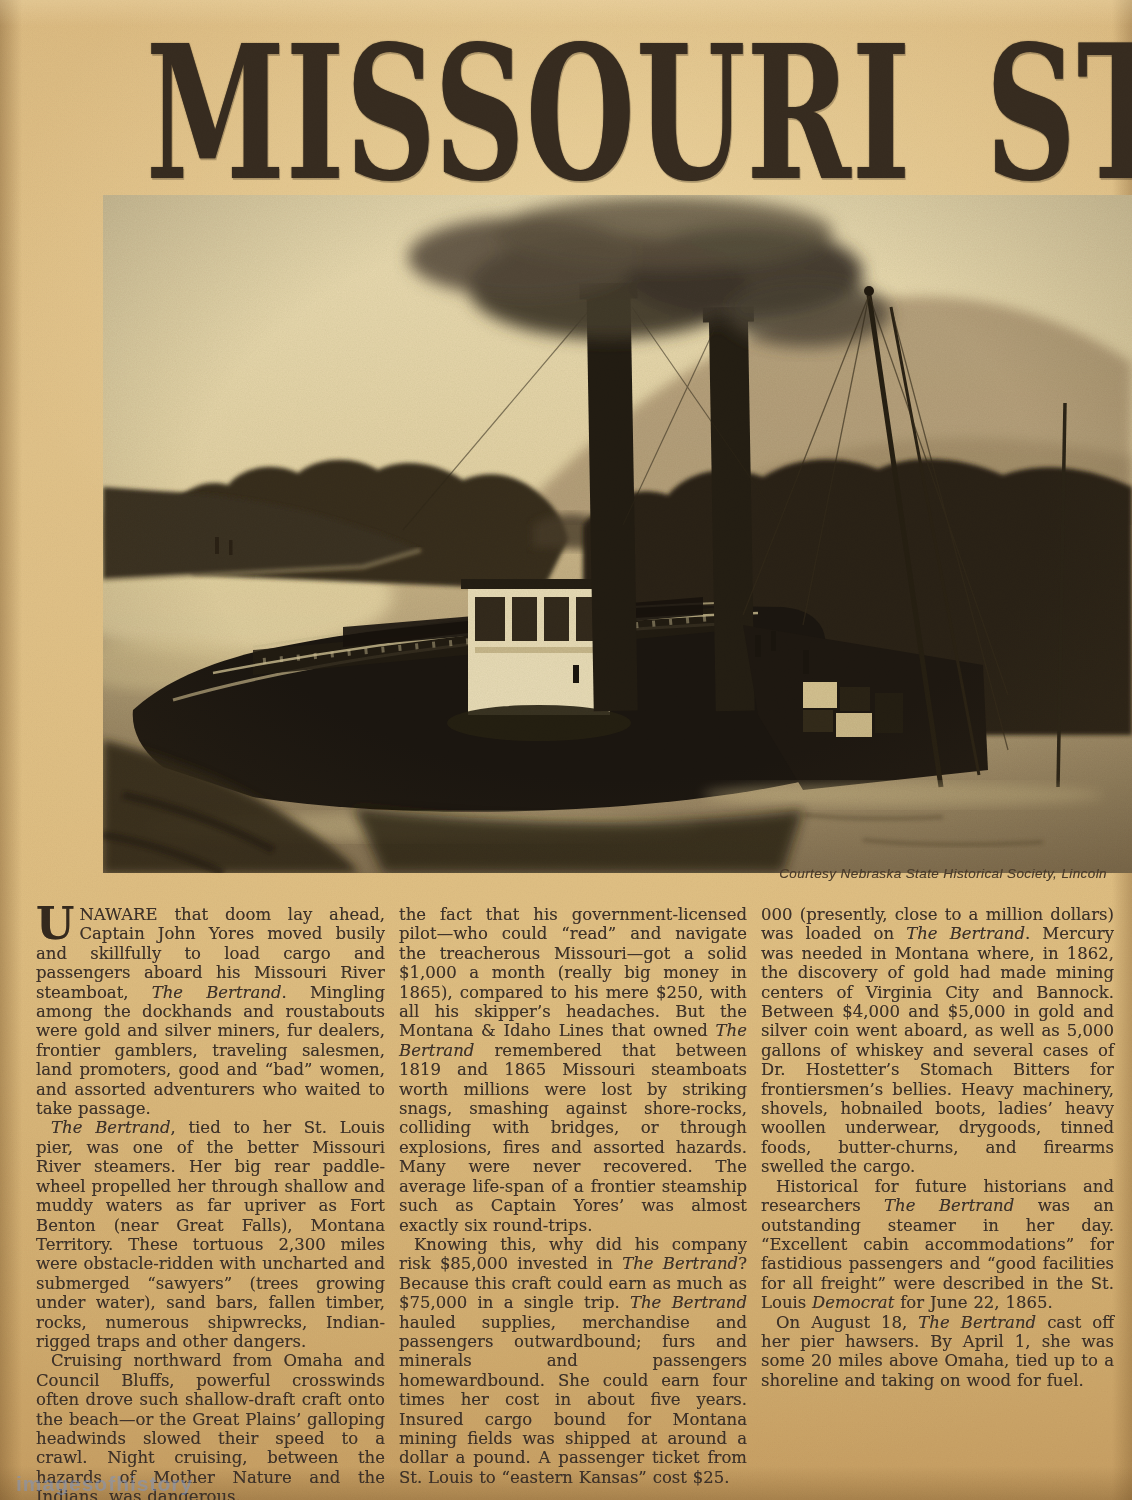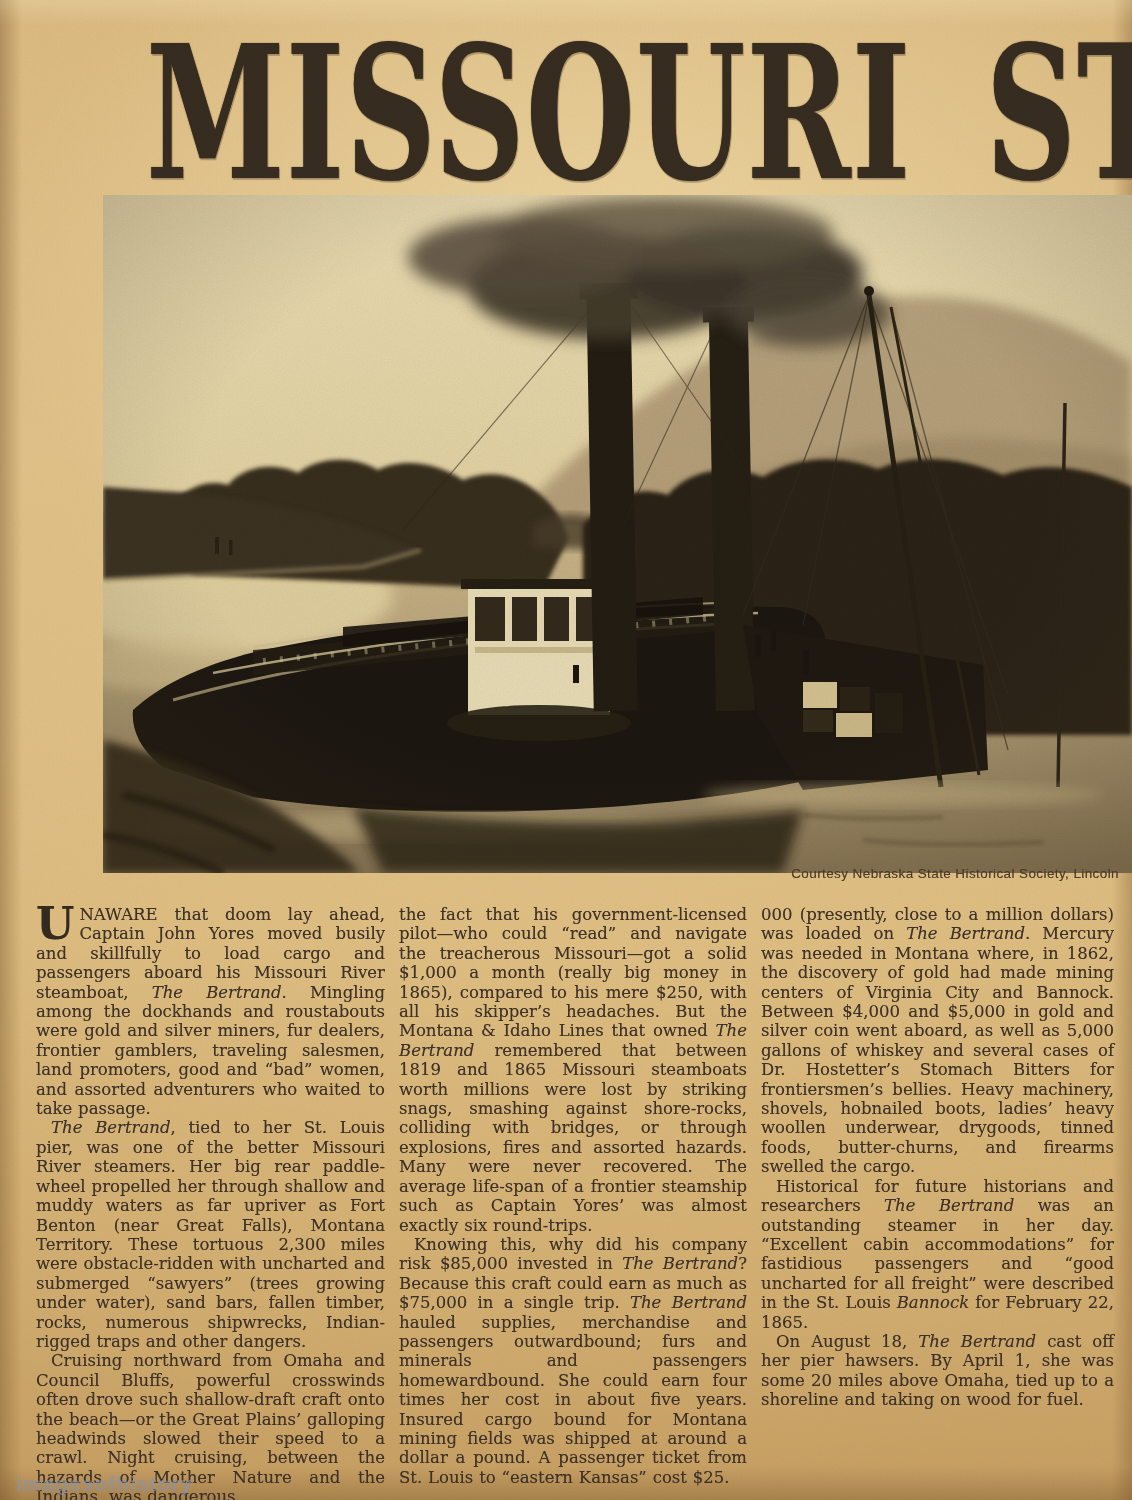--- a/index.html
+++ b/index.html
@@ -39,24 +39,25 @@
   }
 
   .photo{
     position:absolute;left:103px;top:195px;width:1029px;height:678px;margin:0;
     box-shadow:inset 0 0 28px rgba(80,60,30,.35);
     overflow:hidden;
   }
   .photo svg{display:block;width:100%;height:100%;}
 
   .caption{
-    position:absolute;top:866px;right:13px;
+    position:absolute;top:866px;right:25px;
     font-family:"Liberation Sans","DejaVu Sans",sans-serif;
     font-size:13.5px;letter-spacing:.4px;color:#4c3d2b;
     text-shadow:0 0 .5px rgba(76,61,43,.5);
+    font-style:italic;
   }
 
   .columns{
     position:absolute;left:36px;top:905px;width:1078px;
     display:grid;grid-template-columns:349px 348px 353px;column-gap:14px;
   }
   .col{
     font-size:16.5px;line-height:19.4px;
     text-align:justify;
     color:#3d322a;
@@ -228,21 +229,21 @@
         <p class=""><span class="dropcap">U</span><span>NAWARE that doom lay ahead, Captain John Yores moved busily and skillfully to load cargo and passengers aboard his Missouri River steamboat, </span><i>The Bertrand</i><span>. Mingling among the dockhands and roustabouts were gold and silver miners, fur dealers, frontier gamblers, traveling salesmen, land promoters, good and “bad” women, and assorted adventurers who waited to take passage.</span></p>
         <p class="indent "><i>The Bertrand</i><span>, tied to her St. Louis pier, was one of the better Missouri River steamers. Her big rear paddle-wheel propelled her through shallow and muddy waters as far upriver as Fort Benton (near Great Falls), Montana Territory. These tortuous 2,300 miles were obstacle-ridden with uncharted and submerged “sawyers” (trees growing under water), sand bars, fallen timber, rocks, numerous shipwrecks, Indian-rigged traps and other dangers.</span></p>
         <p class="indent "><span>Cruising northward from Omaha and Council Bluffs, powerful crosswinds often drove such shallow-draft craft onto the beach—or the Great Plains’ galloping headwinds slowed their speed to a crawl. Night cruising, between the hazards of Mother Nature and the Indians, was dangerous.</span></p>
       </div>
     <div class="col">
         <p class=""><span>the fact that his government-licensed pilot—who could “read” and navigate the treacherous Missouri—got a solid $1,000 a month (really big money in 1865), compared to his mere $250, with all his skipper’s headaches. But the Montana &amp; Idaho Lines that owned </span><i>The Bertrand</i><span> remembered that between 1819 and 1865 Missouri steamboats worth millions were lost by striking snags, smashing against shore-rocks, colliding with bridges, or through explosions, fires and assorted hazards. Many were never recovered. The average life-span of a frontier steamship such as Captain Yores’ was almost exactly six round-trips.</span></p>
         <p class="indent "><span>Knowing this, why did his company risk $85,000 invested in </span><i>The Bertrand</i><span>? Because this craft could earn as much as $75,000 in a single trip. </span><i>The Bertrand</i><span> hauled supplies, merchandise and passengers outwardbound; furs and minerals and passengers homewardbound. She could earn four times her cost in about five years. Insured cargo bound for Montana mining fields was shipped at around a dollar a pound. A passenger ticket from St. Louis to “eastern Kansas” cost $25.</span></p>
       </div>
     <div class="col">
         <p class=""><span>000 (presently, close to a million dollars) was loaded on </span><i>The Bertrand</i><span>. Mercury was needed in Montana where, in 1862, the discovery of gold had made mining centers of Virginia City and Bannock. Between $4,000 and $5,000 in gold and silver coin went aboard, as well as 5,000 gallons of whiskey and several cases of Dr. Hostetter’s Stomach Bitters for frontiersmen’s bellies. Heavy machinery, shovels, hobnailed boots, ladies’ heavy woollen underwear, drygoods, tinned foods, butter-churns, and firearms swelled the cargo.</span></p>
-        <p class="indent "><span>Historical for future historians and researchers </span><i>The Bertrand</i><span> was an outstanding steamer in her day. “Excellent cabin accommodations” for fastidious passengers and “good uncharted for all freight” were described in the St. Louis </span><i>Bannock</i><span> for February 22, 1865.</span></p>
+        <p class="indent "><span>Historical for future historians and researchers </span><i>The Bertrand</i><span> was an outstanding steamer in her day. “Excellent cabin accommodations” for fastidious passengers and “good facilities for all freight” were described in the St. Louis </span><i>Democrat</i><span> for June 22, 1865.</span></p>
         <p class="indent "><span>On August 18, </span><i>The Bertrand</i><span> cast off her pier hawsers. By April 1, she was some 20 miles above Omaha, tied up to a shoreline and taking on wood for fuel.</span></p>
       </div>
   </div>
 
   <div class="watermark">imagesofhistory</div>
 
   <svg class="page-grain" width="1132" height="1500" aria-hidden="true">
     <filter id="pgrain" x="0" y="0" width="100%" height="100%">
       <feTurbulence type="fractalNoise" baseFrequency="0.8" numOctaves="2" result="n"></feTurbulence>
       <feColorMatrix in="n" type="matrix" values="0 0 0 0 0.35  0 0 0 0 0.26  0 0 0 0 0.13  0 0 0 0.55 0"></feColorMatrix>

